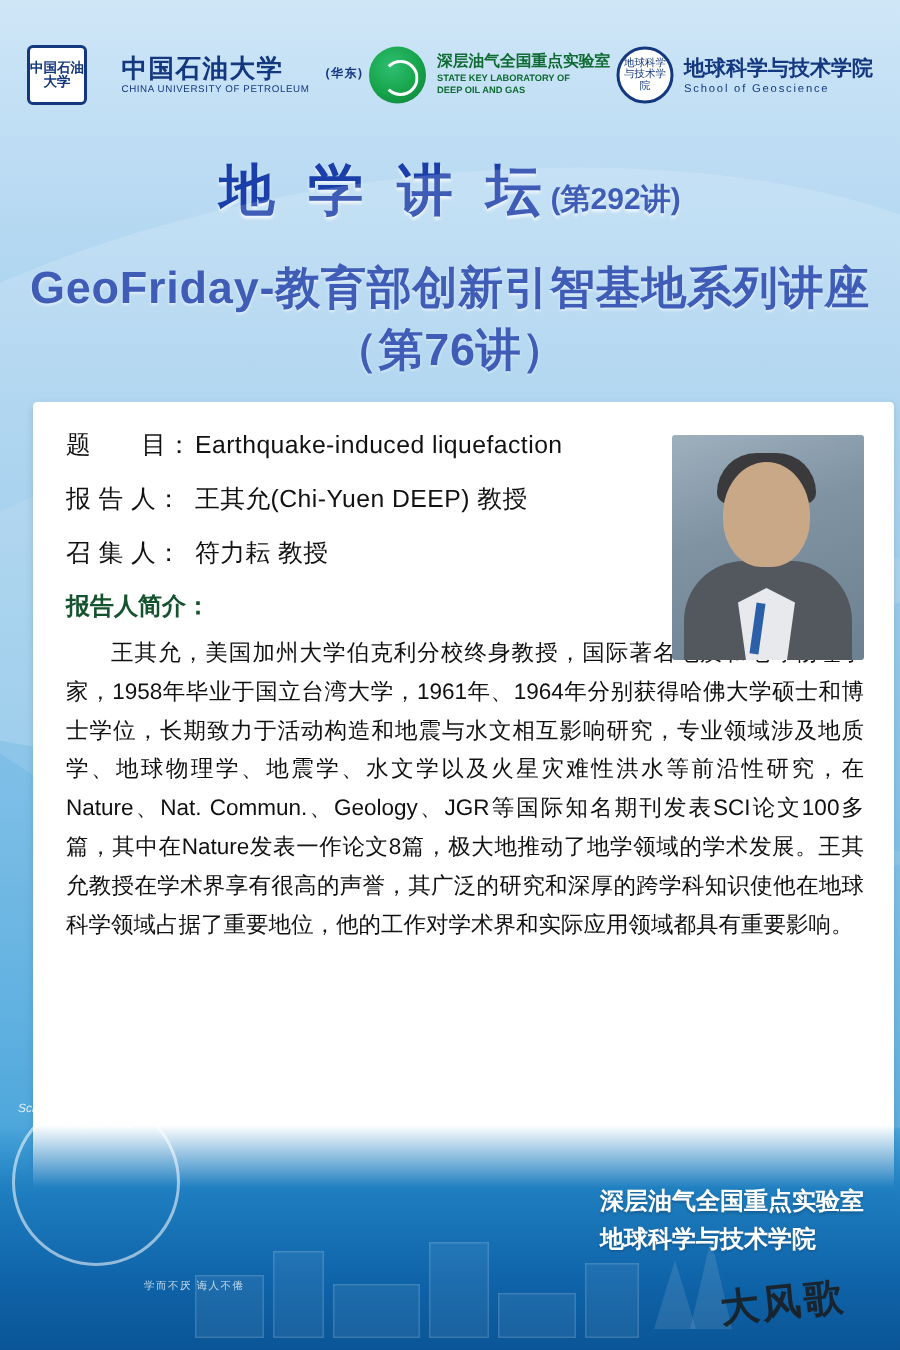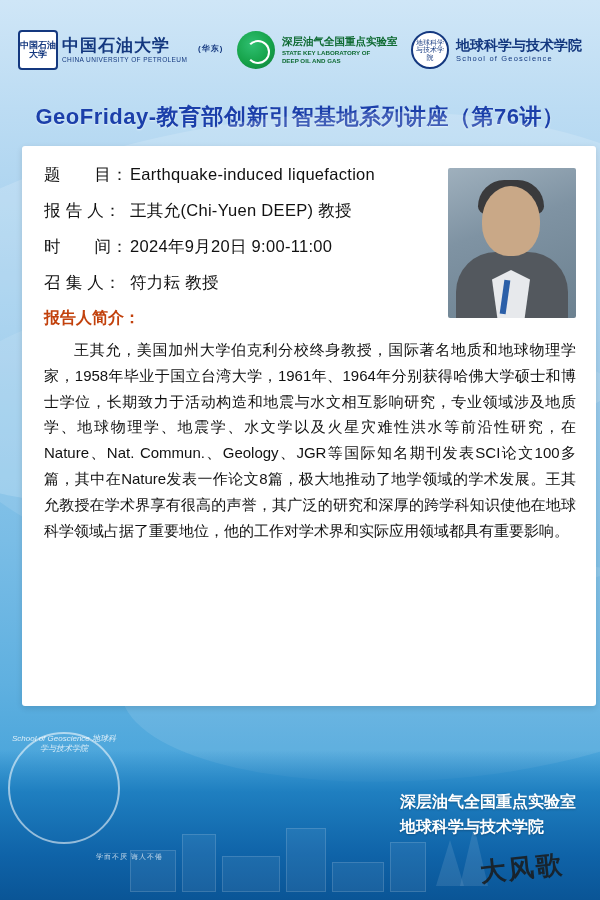--- a/index.html
+++ b/index.html
@@ -25,21 +25,21 @@
   .sw2 { width: 760px; height: 300px; left: -60px; top: 300px; transform: rotate(6deg); background: rgba(255,255,255,0.10); }
   .sw3 { width: 620px; height: 220px; left: 120px; top: 560px; transform: rotate(-4deg); background: rgba(255,255,255,0.10); }
 
   
   .header {
     position: relative;
     height: 86px;
     display: flex; align-items: center; justify-content: space-between;
     padding: 14px 18px 0 18px;
   }
-  .logo { display: flex; align-items: center; gap: 4px; }
+  .logo { display: flex; align-items: center; gap: 23px; }
   .logo-mark {
     width: 40px; height: 40px; flex: 0 0 40px;
     border-radius: 4px;
     display: flex; align-items: center; justify-content: center;
   }
   .cup-mark {
     border: 2px solid #14387f; color: #14387f;
     font-size: 9px; line-height: 1.05; text-align: center; font-weight: bold;
     background: #ffffff;
   }
@@ -74,22 +74,22 @@
   
   .title-block { text-align: center; margin-top: 16px; }
   .main-title {
     font-size: 37px; font-weight: bold; color: #1b3faa;
     letter-spacing: 6px;
     text-shadow: 0 2px 2px rgba(255,255,255,.7);
     display: inline-block;
   }
   .main-title .sess { font-size: 20px; letter-spacing: 0; }
   .sub-title {
-    margin-top: 8px;
-    font-size: 22px; font-weight: bold; color: #1b3faa;
+    margin-top: 20px;
+    font-size: 30px; font-weight: bold; color: #1b3faa;
     letter-spacing: .5px;
     text-shadow: 0 1px 2px rgba(255,255,255,.6);
   }
 
   
   .card {
     position: relative;
     margin: 14px 4px 0 22px;
     background: #ffffff;
     border-radius: 3px;
@@ -124,21 +124,21 @@
   .photo .shirt {
     position: absolute; left: 44px; bottom: 0; width: 38px; height: 48px;
     background: #e7e9ec; clip-path: polygon(50% 0, 100% 20%, 86% 100%, 14% 100%, 0 20%);
   }
   .photo .lanyard {
     position: absolute; left: 54px; bottom: 4px; width: 6px; height: 34px;
     background: #2b5fa8; transform: rotate(8deg);
   }
 
   .bio-head {
-    font-size: 16px; font-weight: bold; color: #c2410c;
+    font-size: 16px; font-weight: bold; color: #14532d;
     margin: 6px 0 8px 0;
   }
   .bio {
     font-size: 15px; line-height: 1.72; color: #111; text-align: justify;
     text-indent: 2em;
   }
 
   
   .footer {
     position: absolute; left: 0; right: 0; bottom: 0; height: 150px;
@@ -216,41 +216,41 @@
         <span>地球科学与技术学院</span>
       </div>
       <div>
         <div class="geo-cn">地球科学与技术学院</div>
         <div class="geo-en">School of Geoscience</div>
       </div>
     </div>
   </div>
 
   <div class="title-block">
+    <div class="main-title">
+      <span>地 学 讲 坛</span><span class="sess">(第292讲)</span>
+    </div>
     <div class="sub-title">GeoFriday-教育部创新引智基地系列讲座（第76讲）</div>
   </div>
 
   <div class="card">
 
     <div class="photo">
       <div class="body"></div>
       <div class="shirt"></div>
       <div class="lanyard"></div>
       <div class="hair"></div>
       <div class="head"></div>
     </div>
 
     <div class="info-line">
       <span class="info-label">题　　目：</span><span>Earthquake-induced liquefaction</span>
     </div>
     <div class="info-line">
       <span class="info-label">报 告 人：</span><span>王其允(Chi-Yuen DEEP)  教授</span>
-    </div>
-    <div class="info-line">
-      <span class="info-label">时　　间：</span><span>2024年9月20日 9:00-11:00</span>
     </div>
     <div class="info-line">
       <span class="info-label">召 集 人：</span><span>符力耘  教授</span>
     </div>
 
     <div class="bio-head">报告人简介：</div>
     <div class="bio">王其允，美国加州大学伯克利分校终身教授，国际著名地质和地球物理学家，1958年毕业于国立台湾大学，1961年、1964年分别获得哈佛大学硕士和博士学位，长期致力于活动构造和地震与水文相互影响研究，专业领域涉及地质学、地球物理学、地震学、水文学以及火星灾难性洪水等前沿性研究，在Nature、Nat. Commun.、Geology、JGR等国际知名期刊发表SCI论文100多篇，其中在Nature发表一作论文8篇，极大地推动了地学领域的学术发展。王其允教授在学术界享有很高的声誉，其广泛的研究和深厚的跨学科知识使他在地球科学领域占据了重要地位，他的工作对学术界和实际应用领域都具有重要影响。</div>
   </div>
 
   <div class="footer">

